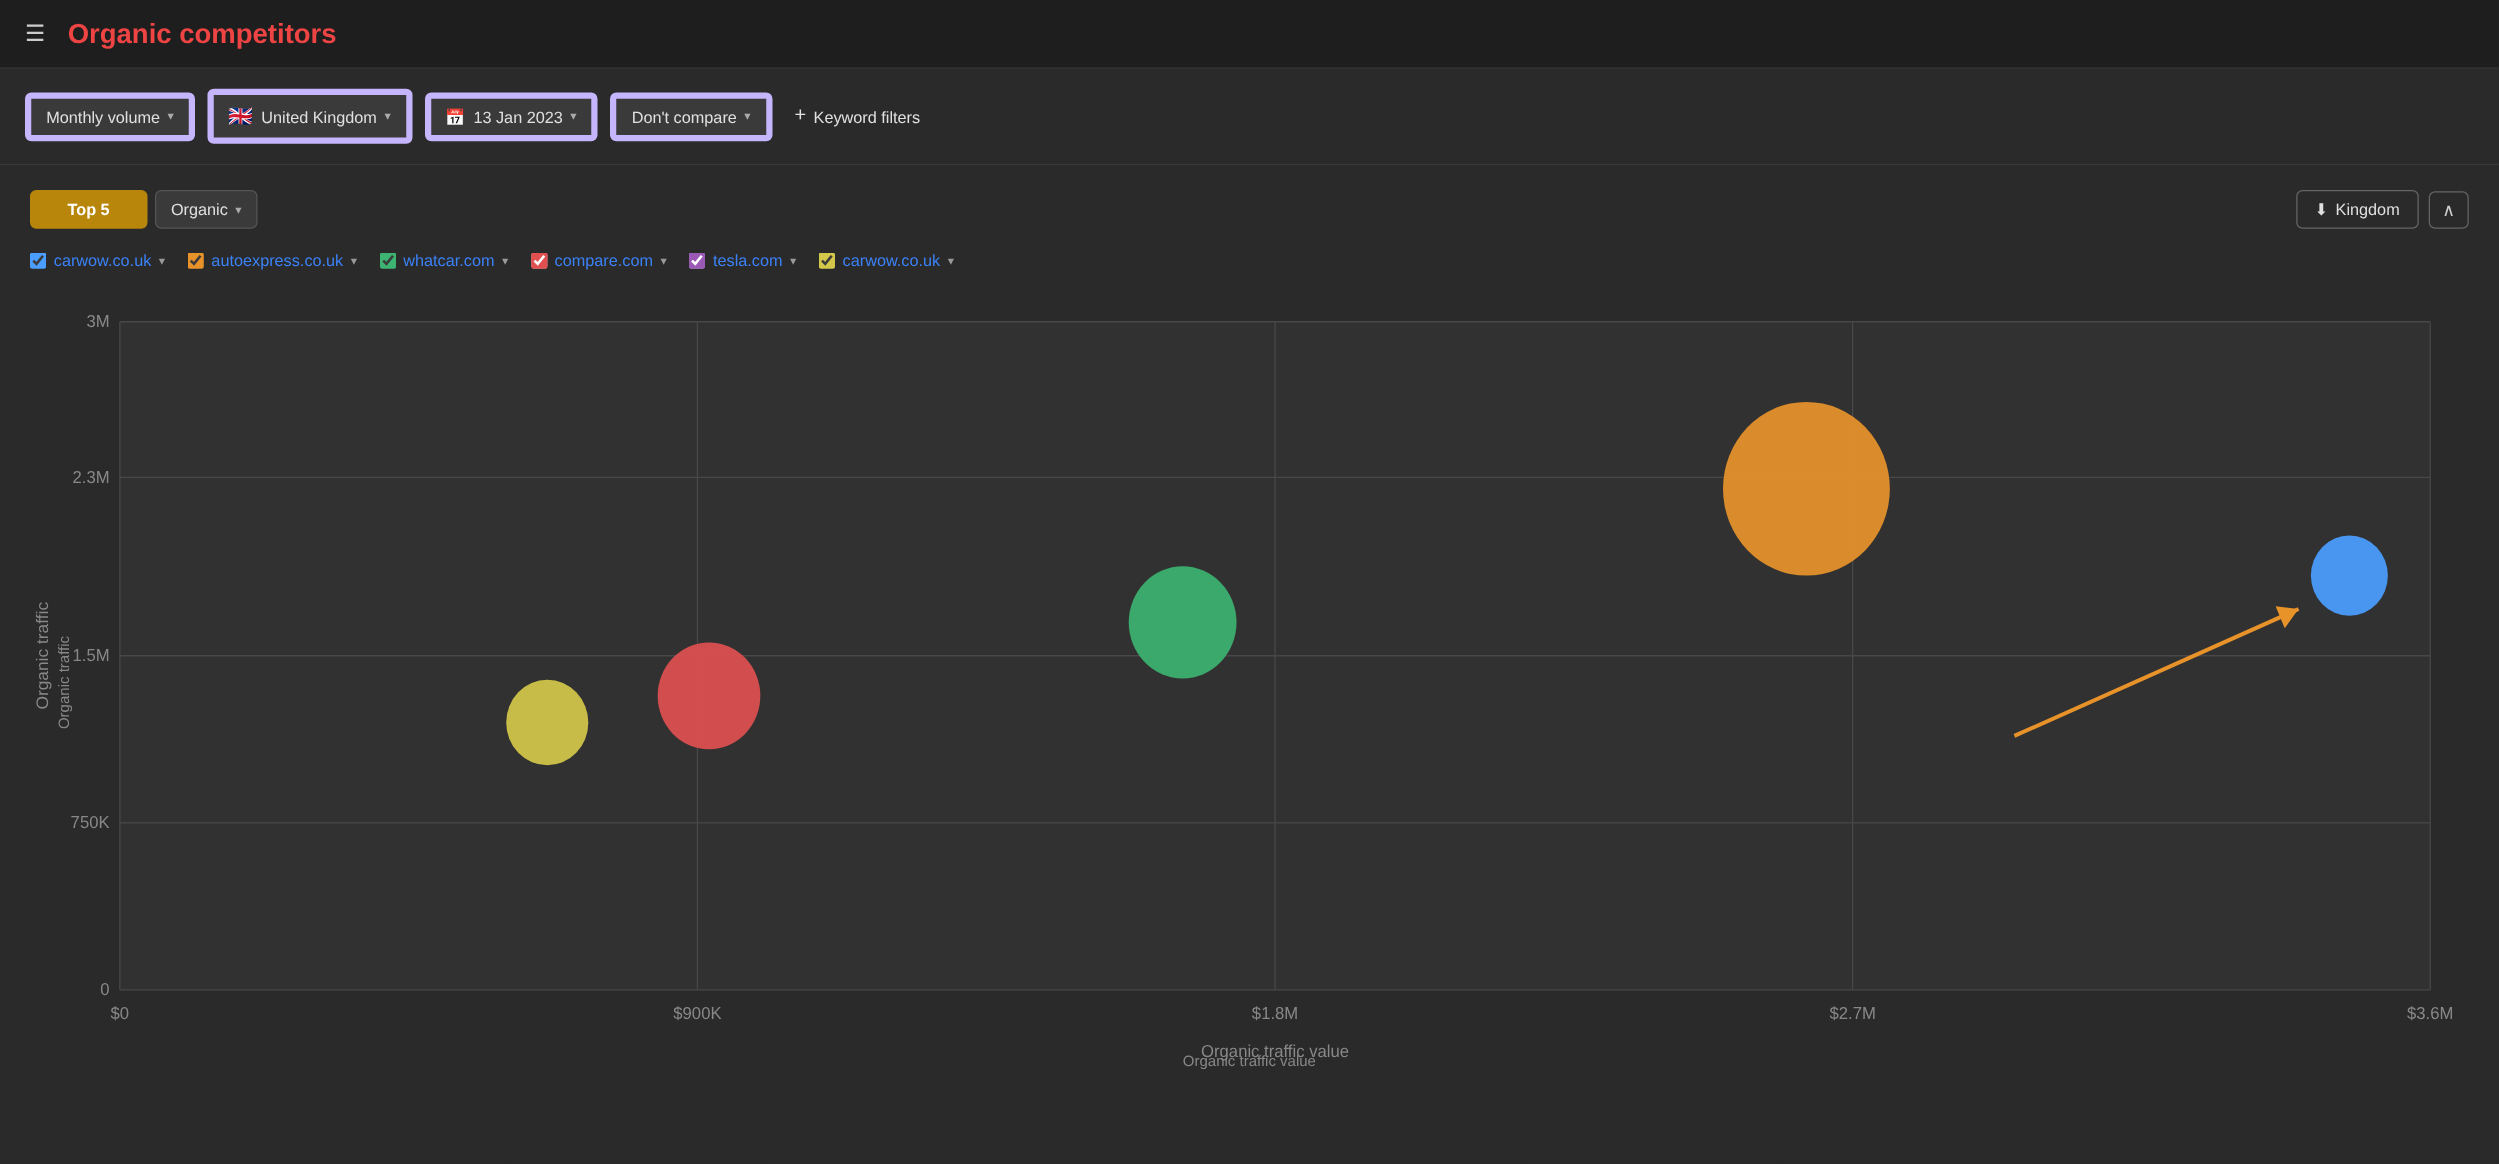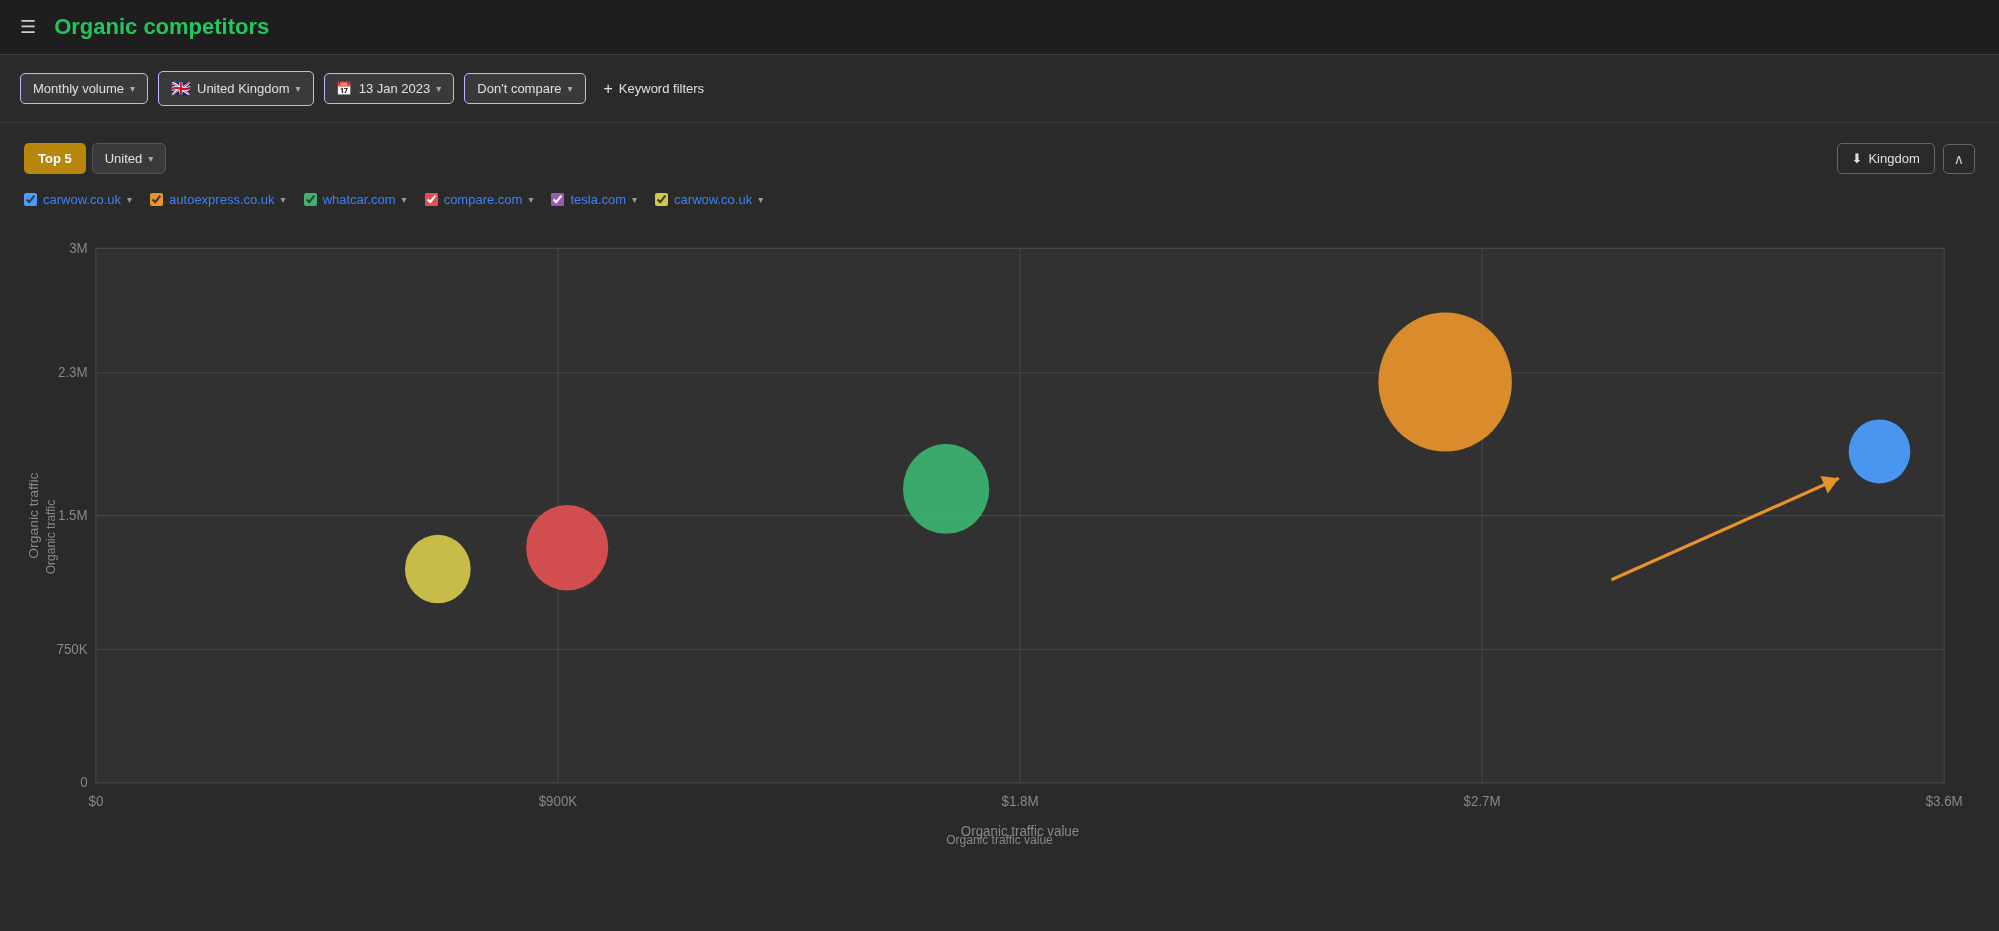--- a/index.html
+++ b/index.html
@@ -23,36 +23,36 @@
     }
     .hamburger-icon {
       color: #ccc;
       font-size: 18px;
       cursor: pointer;
       margin-right: 6px;
     }
     .page-title {
       font-size: 22px;
       font-weight: 700;
-      color: #22c55e;
+      color: #ef4444;
       margin-right: 20px;
     }
 
     
     .toolbar {
       background: #2a2a2a;
       padding: 16px 20px;
       display: flex;
       align-items: center;
       gap: 10px;
       border-bottom: 1px solid #3a3a3a;
     }
     .dropdown-btn {
       background: #3a3a3a;
-      border: 1px solid #c4b5fd;
+      border: 5px solid #c4b5fd;
       color: #e0e0e0;
       padding: 7px 12px;
       border-radius: 5px;
       cursor: pointer;
       display: flex;
       align-items: center;
       gap: 6px;
       font-size: 13px;
       white-space: nowrap;
     }
@@ -85,21 +85,21 @@
     }
     .left-controls {
       display: flex;
       align-items: center;
       gap: 6px;
     }
     .top5-btn {
       background: #b8860b;
       border: none;
       color: #fff;
-      padding: 8px 14px;
+      padding: 8px 30px;
       border-radius: 5px;
       font-size: 13px;
       font-weight: 600;
       cursor: pointer;
     }
     .custom-btn {
       background: #3a3a3a;
       border: 1px solid #555;
       color: #e0e0e0;
       padding: 7px 12px;
@@ -232,21 +232,21 @@
 </div>
 
 <div class="content-area">
 
   <div class="controls-row">
     <div class="left-controls">
       <button class="top5-btn">
         <span>Top 5</span>
       </button>
       <button class="custom-btn">
-        <span>United</span>
+        <span>Organic</span>
         <span class="dropdown-arrow">▾</span>
       </button>
     </div>
     <div class="right-controls">
       <button class="export-btn">
         <span>⬇</span>
         <span>Kingdom</span>
       </button>
       <button class="collapse-btn">
         <span>∧</span>

